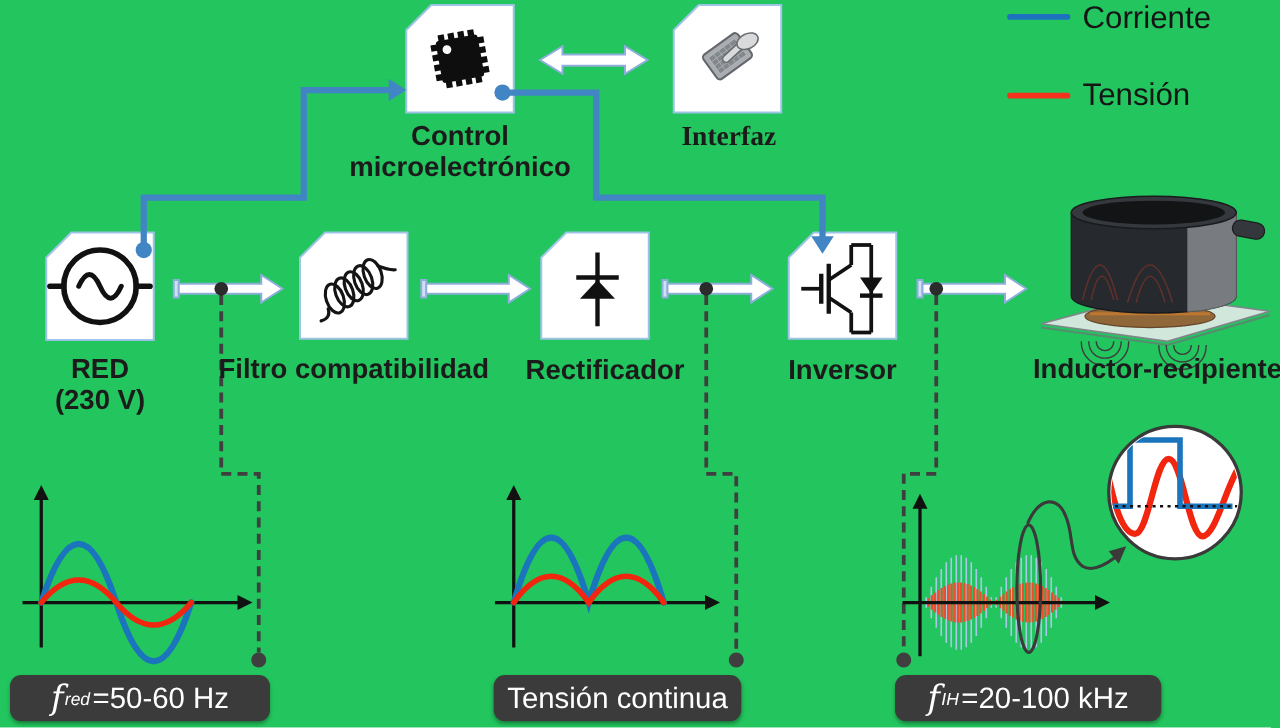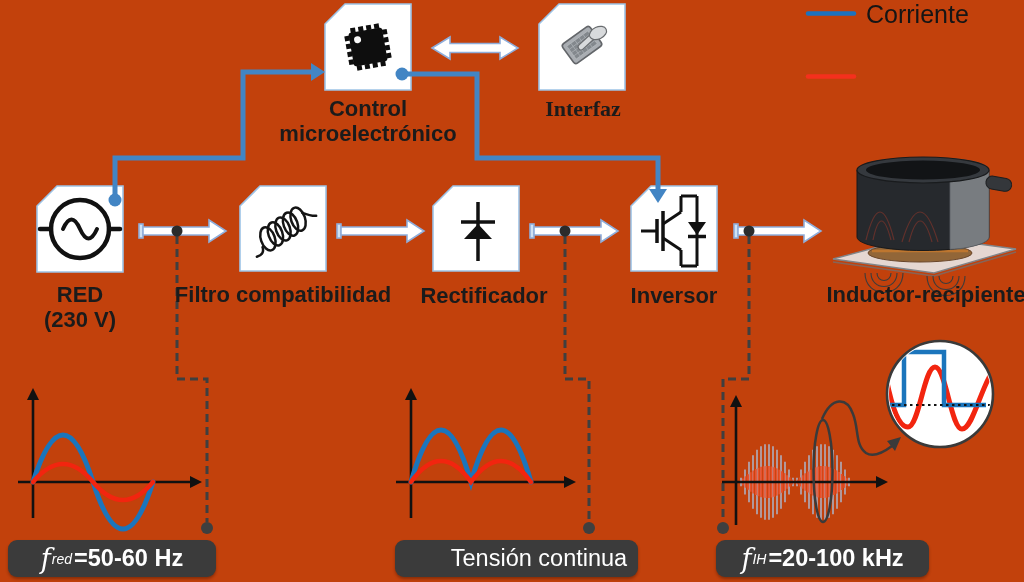--- a/index.html
+++ b/index.html
@@ -1,29 +1,29 @@
 <!DOCTYPE html>
 <html><head>
 <meta charset="utf-8">
 <style>
   html,body{margin:0;padding:0;background:#fff;}
-  .stage{position:relative;width:1024px;height:582px;background:#c2410c;overflow:hidden;
+  .stage{position:relative;width:1024px;height:582px;background:#22c55e;overflow:hidden;
          font-family:"Liberation Sans",sans-serif;}
   .stage svg.overlay{position:absolute;left:0;top:0;}
   .block-label{position:absolute;text-align:center;font-weight:bold;color:#1b1b1b;
                font-size:22px;line-height:25px;white-space:nowrap;}
   .block-label span{display:block;}
   .legend-label{position:absolute;font-size:25px;color:#151515;font-weight:500;}
   .callout{position:absolute;background:#3b3b3b;border-radius:9px;color:#fff;
            display:flex;align-items:center;justify-content:center;
            font-size:23.5px;box-shadow:0 2px 3px rgba(0,0,0,.3);}
   .callout .fvar{font-family:"DejaVu Serif",serif;font-style:italic;font-size:27px;
                  margin-right:1px;line-height:1;}
   .callout sub{font-style:italic;font-size:14px;font-family:"Liberation Sans",sans-serif;}
-  .callout .crest{margin-left:2px;font-weight:bold;}
+  .callout .crest{margin-left:2px;}
 </style>
 </head>
 <body>
 
 <div class="stage">
 
 <svg class="overlay" width="1024" height="582" viewBox="0 0 1024 582">
 
   <g fill="#ffffff" stroke="#9dc3e6" stroke-width="1.6">
     <path d="M325,24 L345,4 L411,4 L411,90 L325,90 Z"></path>
@@ -297,20 +297,21 @@
     <rect x="986" y="176" width="26" height="13" rx="6.5" transform="rotate(10 992 182)" fill="#34373b" stroke="#1c1e20" stroke-width="1"></rect>
   </g>
 
   <g stroke-linecap="round">
     <line x1="808" y1="13.5" x2="854" y2="13.5" stroke="#1c72bf" stroke-width="4.5"></line>
     <line x1="808" y1="76.5" x2="854" y2="76.5" stroke="#f5301d" stroke-width="4.5"></line>
   </g>
 </svg>
 
   <div class="legend-label" style="left:866px;top:0px;">Corriente</div>
+  <div class="legend-label" style="left:866px;top:62px;">Tensión</div>
 
   <div class="block-label" style="left:258px;top:96px;width:220px;">
     <span>Control</span>
     <span>microelectrónico</span>
   </div>
   <div class="block-label" style="left:483px;top:96px;width:200px;font-family:Liberation Serif, serif;">
     <span>Interfaz</span>
   </div>
   <div class="block-label" style="left:10px;top:282px;width:140px;">
     <span>RED</span>
@@ -327,21 +328,21 @@
   </div>
   <div class="block-label" style="left:818px;top:282px;width:216px;">
     <span>Inductor-recipiente</span>
   </div>
 
   <div class="callout" style="left:8px;top:540px;width:208px;height:37px;">
     <span class="fvar">f</span>
       <sub>red</sub>
       <span class="crest">=50-60 Hz</span>
   </div>
-  <div class="callout" style="left:395px;top:540px;width:198px;height:37px;padding-left:45px;">
+  <div class="callout" style="left:395px;top:540px;width:198px;height:37px;">
     <span>Tensión continua</span>
   </div>
   <div class="callout" style="left:716px;top:540px;width:213px;height:37px;">
     <span class="fvar">f</span>
       <sub>IH</sub>
       <span class="crest">=20-100 kHz</span>
   </div>
 
 </div>
 

